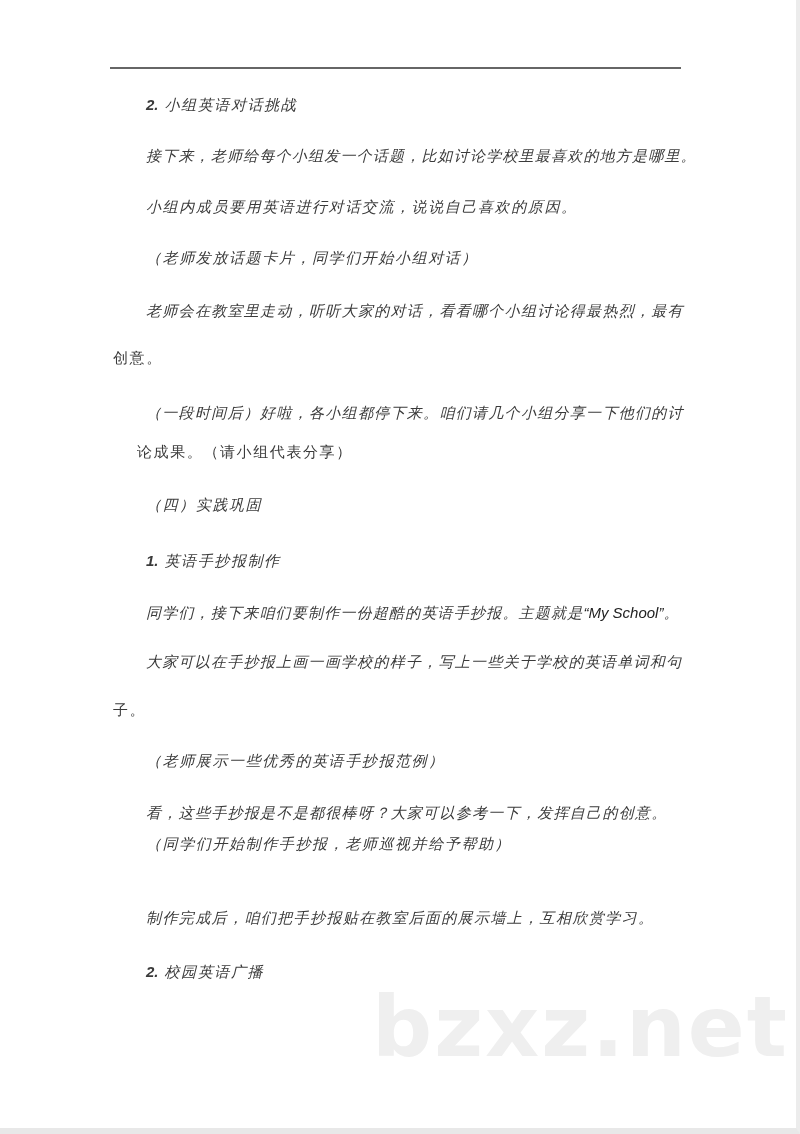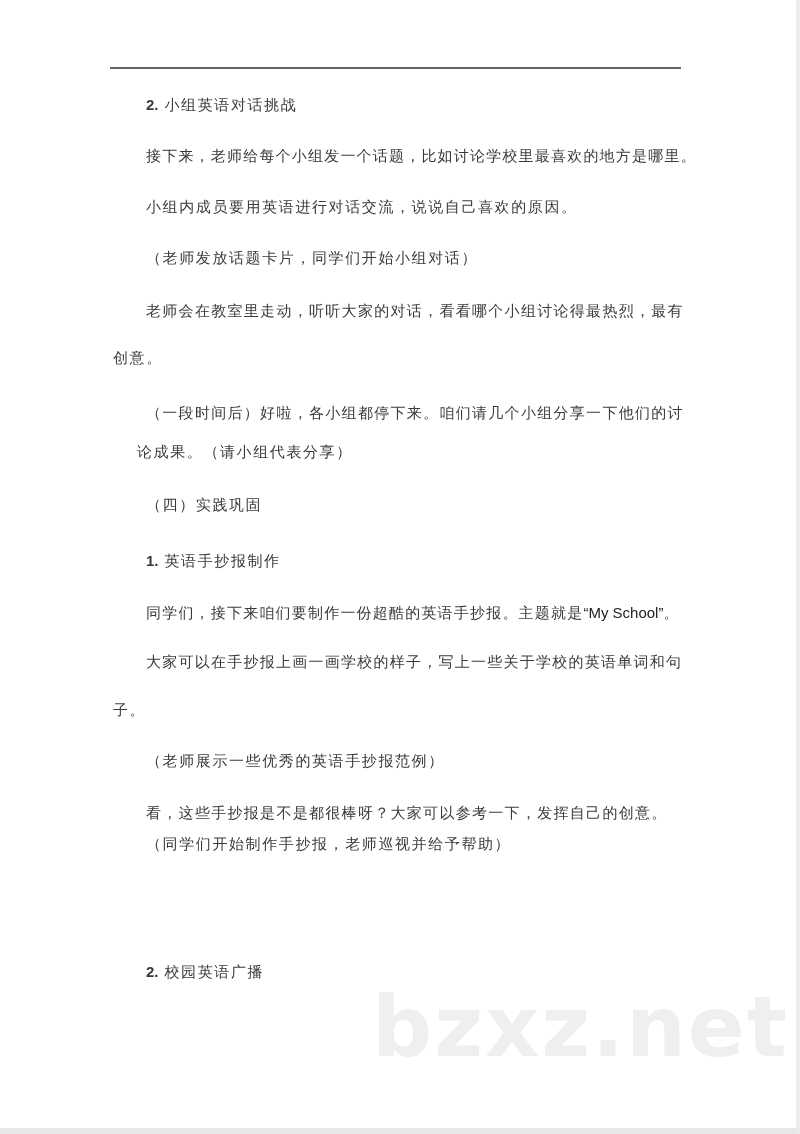--- a/index.html
+++ b/index.html
@@ -34,21 +34,21 @@
       background: #666666;
     }
     .line {
       position: absolute;
       font-size: 15px;
       line-height: 20px;
       white-space: nowrap;
       letter-spacing: 1.6px;
       color: #3a3a3a;
     }
-    .indent { left: 146px; }
+    .indent { left: 146px; font-style: italic; }
     .wrap { left: 113px; text-align: right; }
     .num {
       font-family: "Liberation Sans", sans-serif;
       font-weight: bold;
       letter-spacing: 0;
       margin-right: 6px;
     }
     .latin {
       font-family: "Liberation Sans", sans-serif;
       letter-spacing: 0;
@@ -101,19 +101,20 @@
     <span>同学们，接下来咱们要制作一份超酷的英语手抄报。主题就是</span><span class="latin">“My School”</span><span>。</span>
   </div>
   <div class="line wrap" style="top:700px;">子。</div>
 
   <div class="line indent" style="top:751px;">（老师展示一些优秀的英语手抄报范例）</div>
 
   <div class="line indent" style="top:803px; letter-spacing:1.3px;">看，这些手抄报是不是都很棒呀？大家可以参考一下，发挥自己的创意。</div>
 
   <div class="line indent" style="top:834px;">（同学们开始制作手抄报，老师巡视并给予帮助）</div>
 
+  <div class="line indent" style="top:908px; letter-spacing:1.4px;">制作完成后，咱们把手抄报贴在教室后面的展示墙上，互相欣赏学习。</div>
 
   <div class="line indent" style="top:962px;">
     <span class="num">2.</span><span>校园英语广播</span>
   </div>
 
   <div class="watermark">bzxz.net</div>
 </div>
 
 </body></html>

